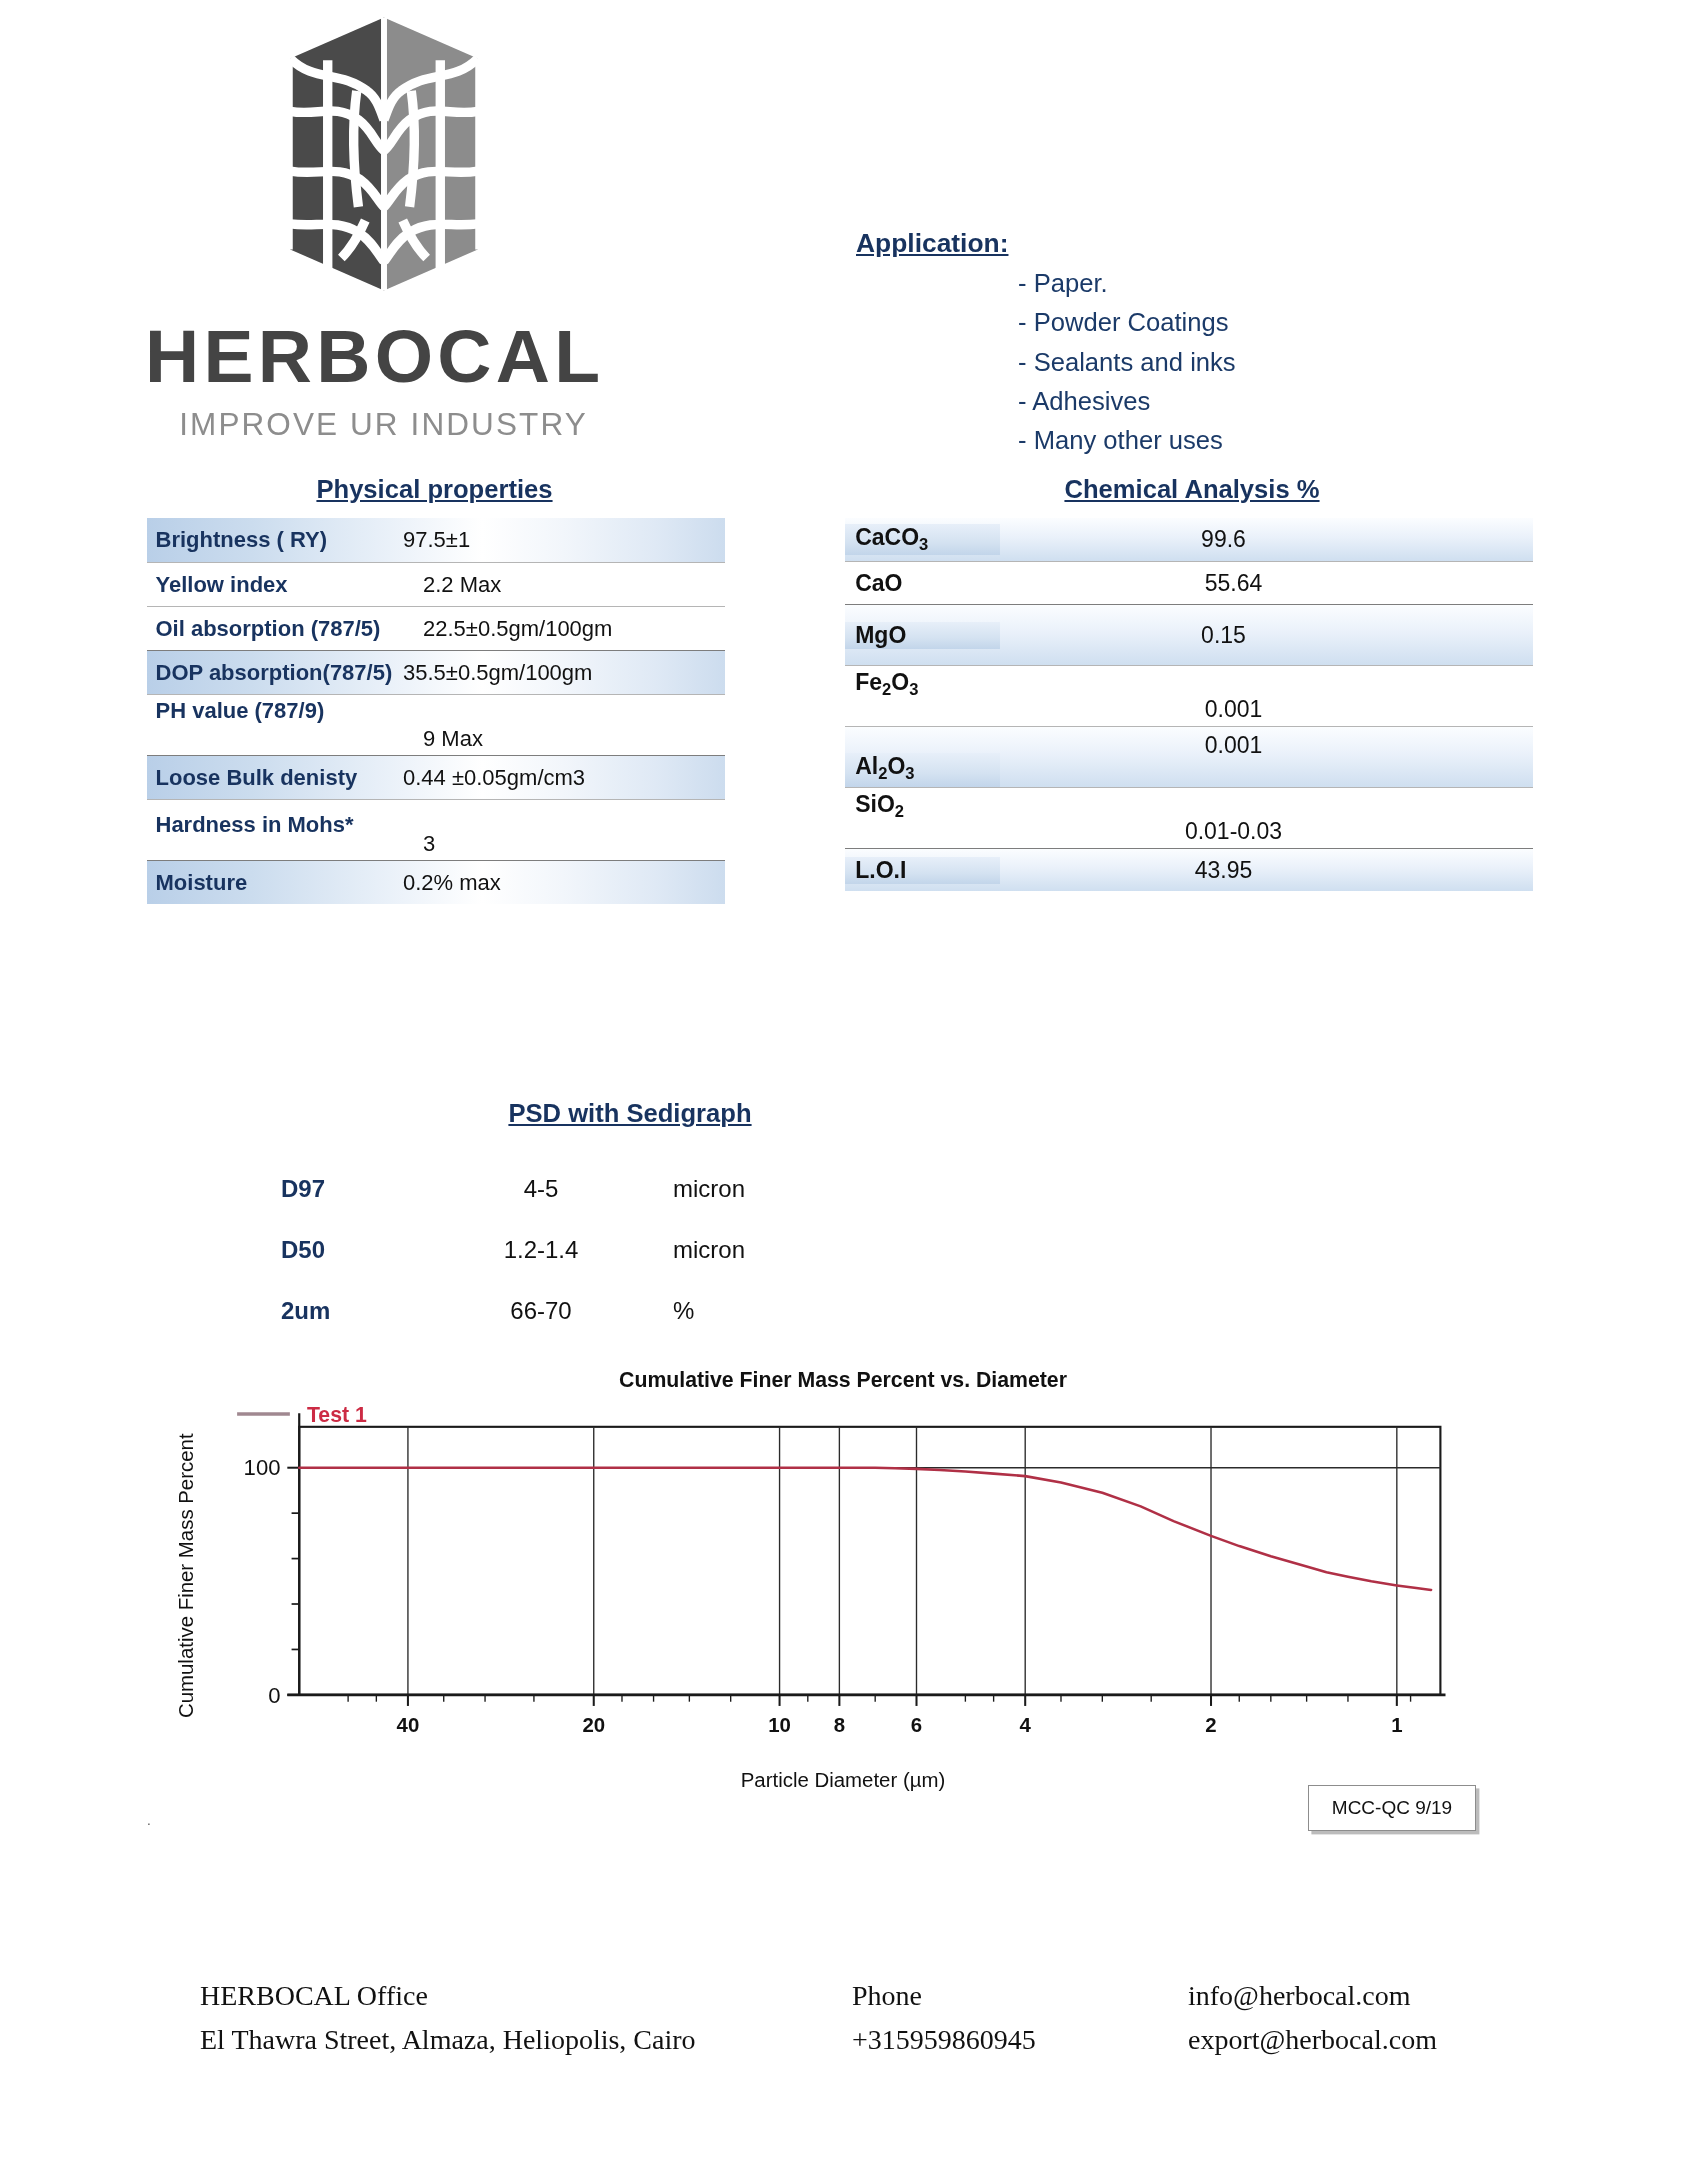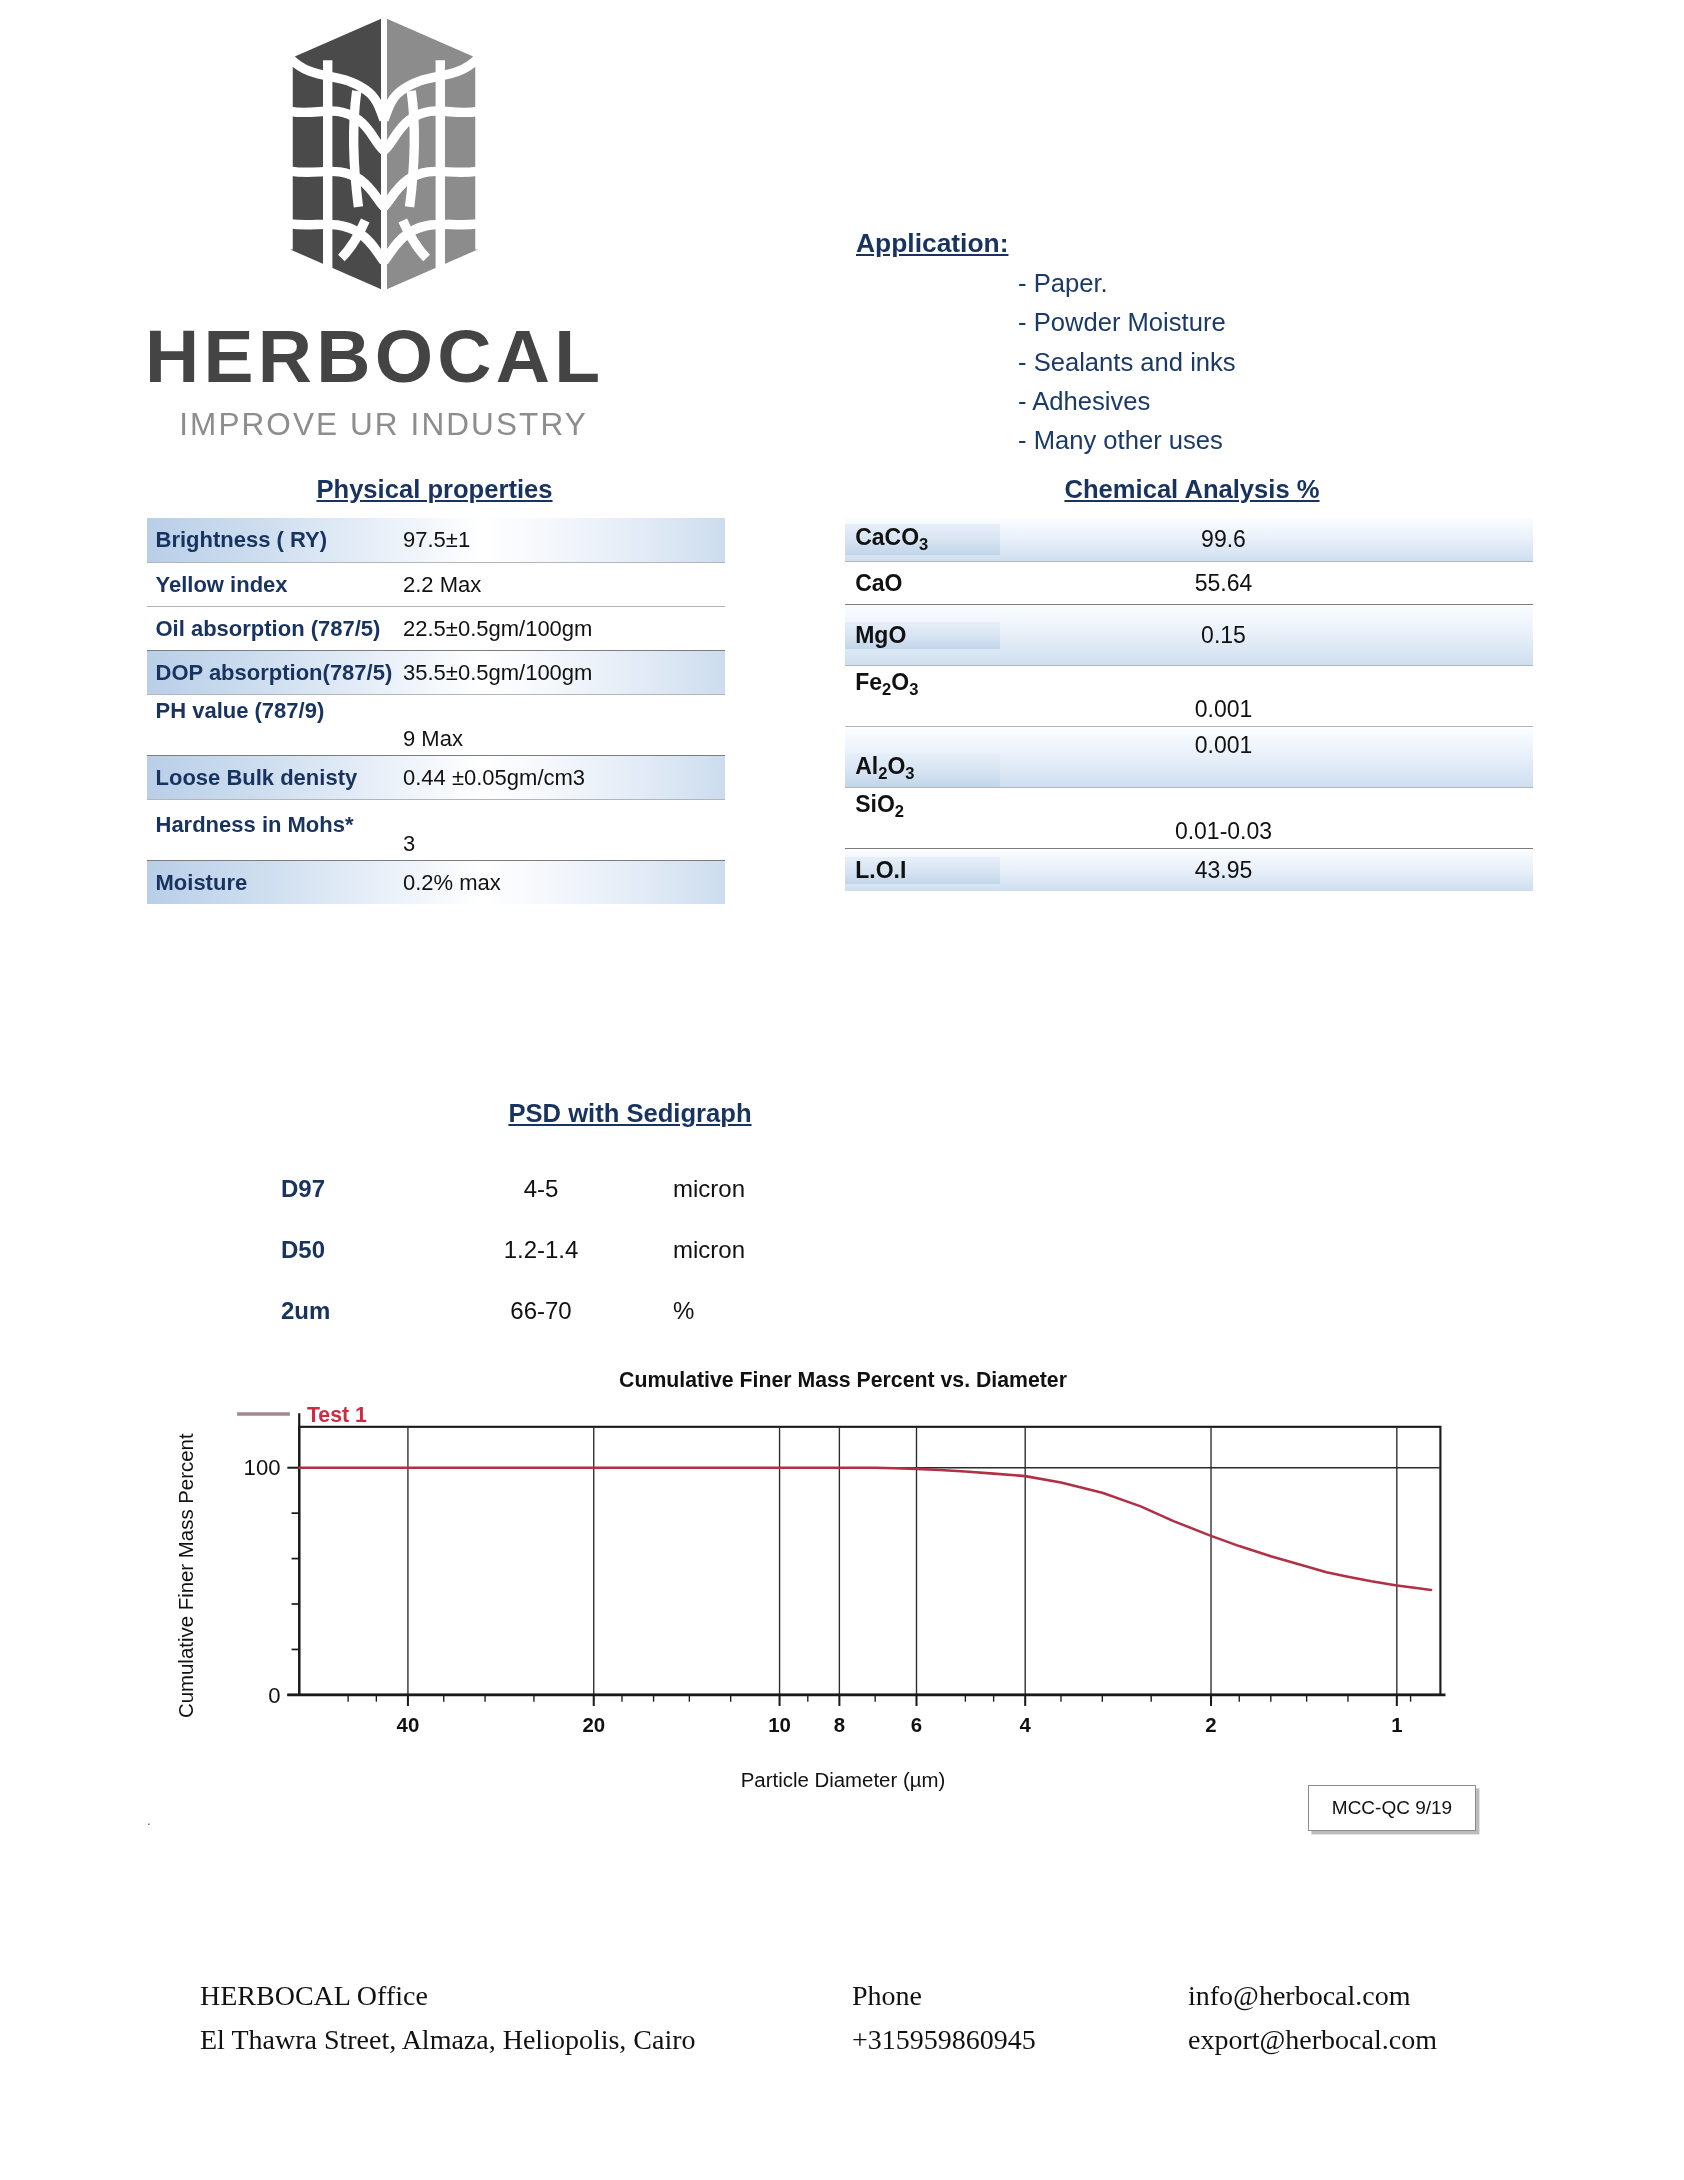--- a/index.html
+++ b/index.html
@@ -52,21 +52,21 @@
   #phys-table{left:147px; top:518px; width:578px;}
   #chem-table{left:845px; top:518px; width:688px;}
 
   .row{position:relative; display:flex; align-items:center; box-sizing:border-box;}
   .row.shade-l{
     background:linear-gradient(to right,#b9cfe8 0%,#cbdcee 18%,#eaf1f9 42%,#ffffff 58%,
                #f2f6fb 72%,#dfe9f5 88%,#ccdcee 100%);
   }
   .row.plain{background:#ffffff;}
   .row.div-top{border-top:1.7px solid #7d7d7d;}
-  .row.div-thin{border-top:0.9px solid #b5b5b5;}
+  .row.div-thin{border-top:0.9px solid #b5b5b5;gap:20px;}
 
   #phys-table .row{height:44px;}
   #phys-table .lbl{
     width:256px; padding-left:8.5px; font-size:22px; font-weight:bold;
     color:#18335f; box-sizing:border-box;
   }
   #phys-table .val{
     flex:1; font-size:22px; color:#111; box-sizing:border-box;
   }
   .tall{height:61px !important;}
@@ -155,21 +155,21 @@
         <path d="M192,248 C200,266 208,280 220,292" stroke="#ffffff" stroke-width="11" fill="none"></path>
       </g>
     </svg>
     <div id="logo-word">HERBOCAL</div>
     <div id="logo-tag">IMPROVE UR INDUSTRY</div>
   </div>
 
   <div id="application">
     <div id="app-heading">Application:</div>
     <div class="app-item">- Paper.</div>
-    <div class="app-item">- Powder Moisture</div>
+    <div class="app-item">- Powder Coatings</div>
     <div class="app-item">- Sealants and inks</div>
     <div class="app-item">- Adhesives</div>
     <div class="app-item">- Many other uses</div>
   </div>
 
   <div class="sec-title" id="phys-title">Physical properties</div>
   <div class="tbl" id="phys-table">
 
     <div class="row shade-l">
       <div class="lbl">Brightness   ( RY)</div>

